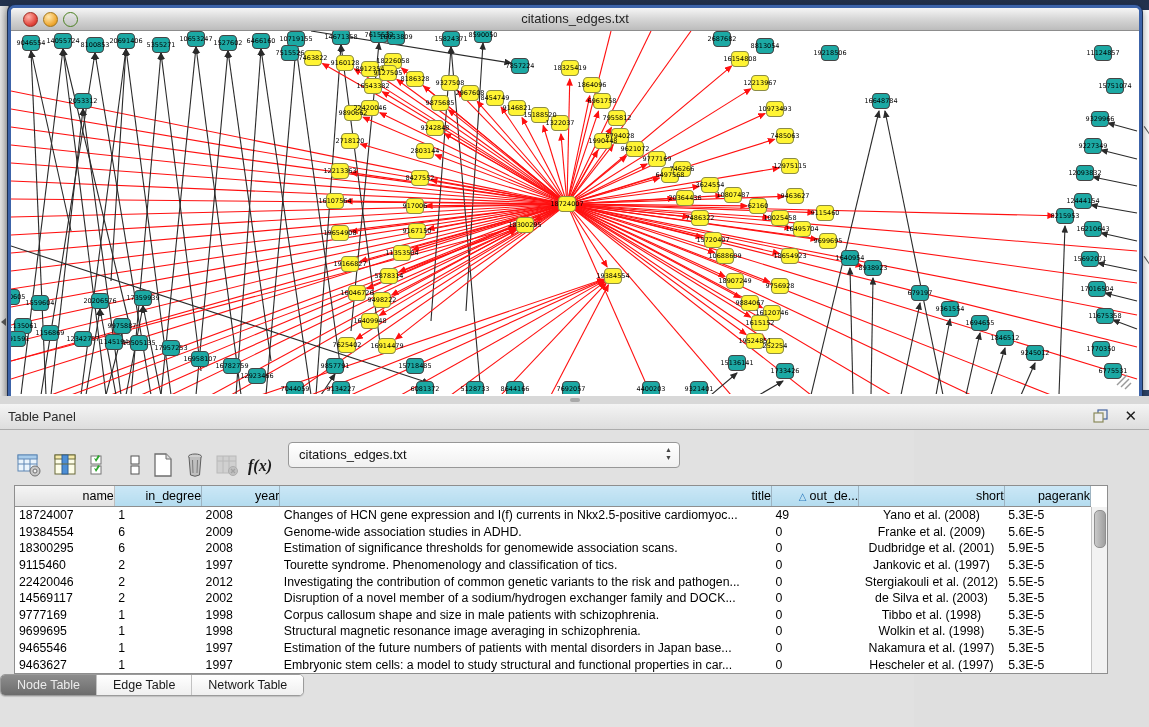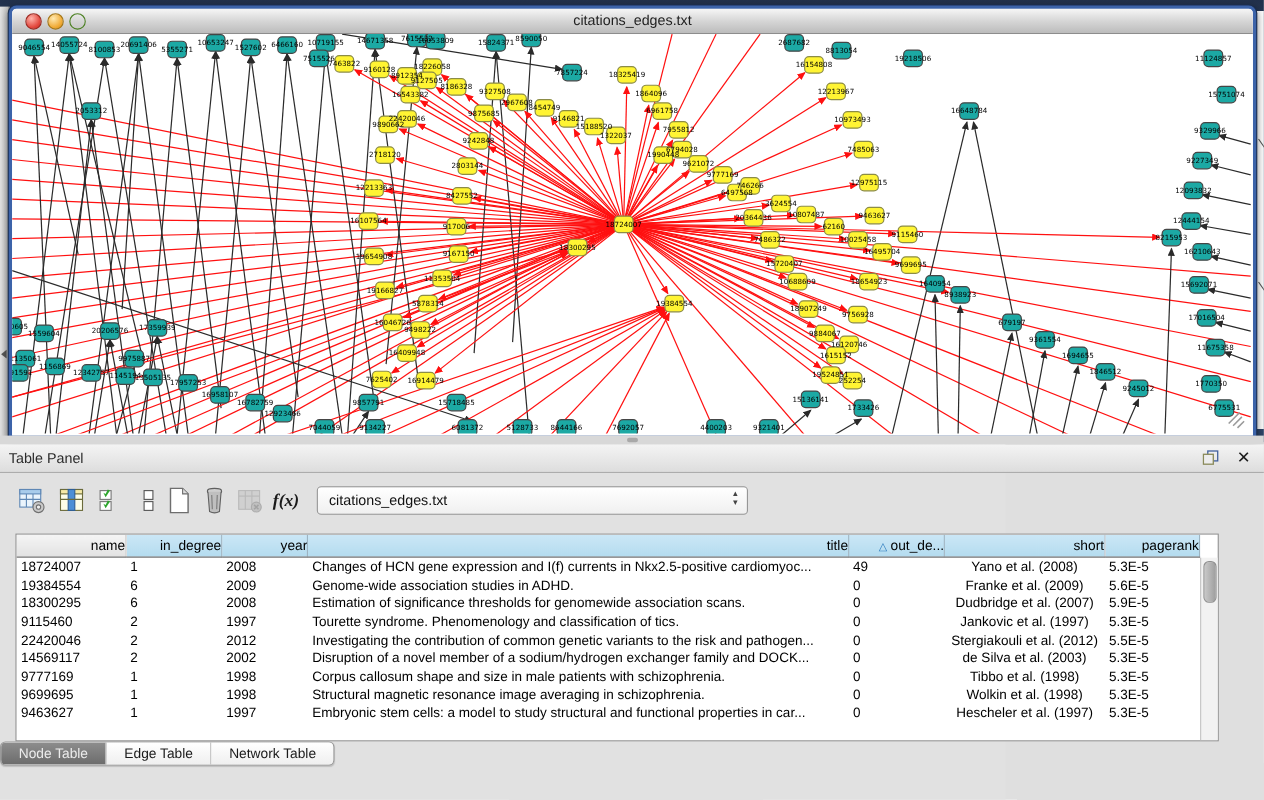--- a/index.html
+++ b/index.html
@@ -40,21 +40,21 @@
 
   
   .table-panel{position:absolute;left:0;top:404px;width:914px;height:323px;background:#E1E1E1;}
   .tp-header{position:absolute;left:0;top:0;width:1149px;height:25px;
              background:linear-gradient(180deg,#F4F4F4,#DDDDDD);border-bottom:1px solid #ACACAC;}
   .tp-title{position:absolute;left:8px;top:5px;font-size:13px;color:#2B2B2B;}
   .tp-float{position:absolute;right:40px;top:5px;width:16px;height:14px;cursor:pointer;}
   .tp-close{position:absolute;right:12px;top:3px;font-size:15px;font-weight:bold;color:#1A1A1A;cursor:pointer;}
 
   .toolbar{position:absolute;left:0;top:30px;width:1149px;height:42px;}
-  .tb-icon{position:absolute;top:8px;width:28px;height:28px;cursor:pointer;}
+  .tb-icon{position:absolute;top:18px;width:28px;height:28px;cursor:pointer;}
   .fx-label{font-family:"Liberation Serif","DejaVu Serif",serif;font-style:italic;font-weight:bold;
             font-size:16px;color:#1A1A1A;line-height:28px;}
   .combo{position:absolute;left:288px;top:8px;width:390px;height:24px;
          background:linear-gradient(180deg,#FFFFFF,#F0F0F0);
          border:1px solid #979797;border-radius:4px;cursor:pointer;}
   .combo-text{position:absolute;left:10px;top:4px;font-size:13px;color:#111;}
   .combo-arrows{position:absolute;right:7px;top:3px;font-size:7px;line-height:8px;color:#444;text-align:center;}
 
   .grid-wrap{position:absolute;left:14px;top:81px;width:1092px;height:187px;
              background:#FFF;border:1px solid #8E8E8E;overflow:hidden;}
@@ -711,21 +711,21 @@
             <td class="c-out-degree">0</td>
             <td class="c-short">Franke et al. (2009)</td>
             <td class="c-pagerank">5.6E-5</td>
           </tr>
           <tr>
             <td class="c-name">18300295</td>
             <td class="c-in-degree">6</td>
             <td class="c-year">2008</td>
             <td class="c-title">Estimation of significance thresholds for genomewide association scans.</td>
             <td class="c-out-degree">0</td>
-            <td class="c-short">Dudbridge et al. (2007)</td>
+            <td class="c-short">Dudbridge et al. (2001)</td>
             <td class="c-pagerank">5.9E-5</td>
           </tr>
           <tr>
             <td class="c-name">9115460</td>
             <td class="c-in-degree">2</td>
             <td class="c-year">1997</td>
             <td class="c-title">Tourette syndrome. Phenomenology and classification of tics.</td>
             <td class="c-out-degree">0</td>
             <td class="c-short">Jankovic et al. (1997)</td>
             <td class="c-pagerank">5.3E-5</td>
@@ -760,20 +760,29 @@
           <tr>
             <td class="c-name">9699695</td>
             <td class="c-in-degree">1</td>
             <td class="c-year">1998</td>
             <td class="c-title">Structural magnetic resonance image averaging in schizophrenia.</td>
             <td class="c-out-degree">0</td>
             <td class="c-short">Wolkin et al. (1998)</td>
             <td class="c-pagerank">5.3E-5</td>
           </tr>
           <tr>
+            <td class="c-name">9465546</td>
+            <td class="c-in-degree">1</td>
+            <td class="c-year">1997</td>
+            <td class="c-title">Estimation of the future numbers of patients with mental disorders in Japan base...</td>
+            <td class="c-out-degree">0</td>
+            <td class="c-short">Nakamura et al. (1997)</td>
+            <td class="c-pagerank">5.3E-5</td>
+          </tr>
+          <tr>
             <td class="c-name">9463627</td>
             <td class="c-in-degree">1</td>
             <td class="c-year">1997</td>
             <td class="c-title">Embryonic stem cells: a model to study structural and functional properties in car...</td>
             <td class="c-out-degree">0</td>
             <td class="c-short">Hescheler et al. (1997)</td>
             <td class="c-pagerank">5.3E-5</td>
           </tr>
         </tbody>
     </table>

